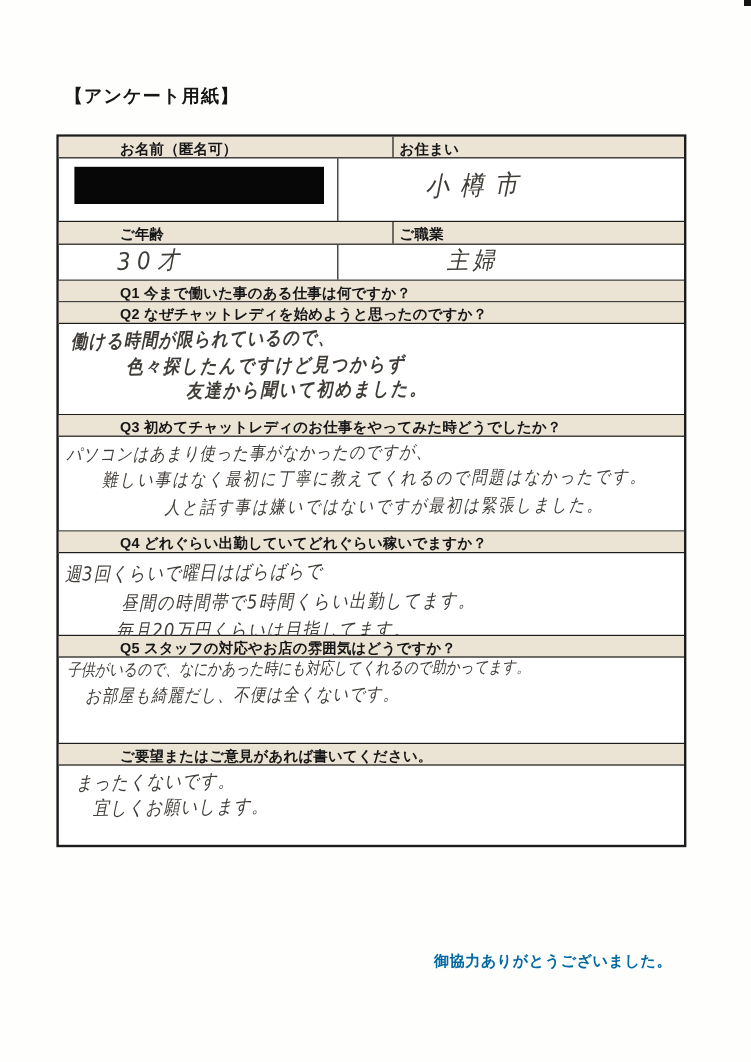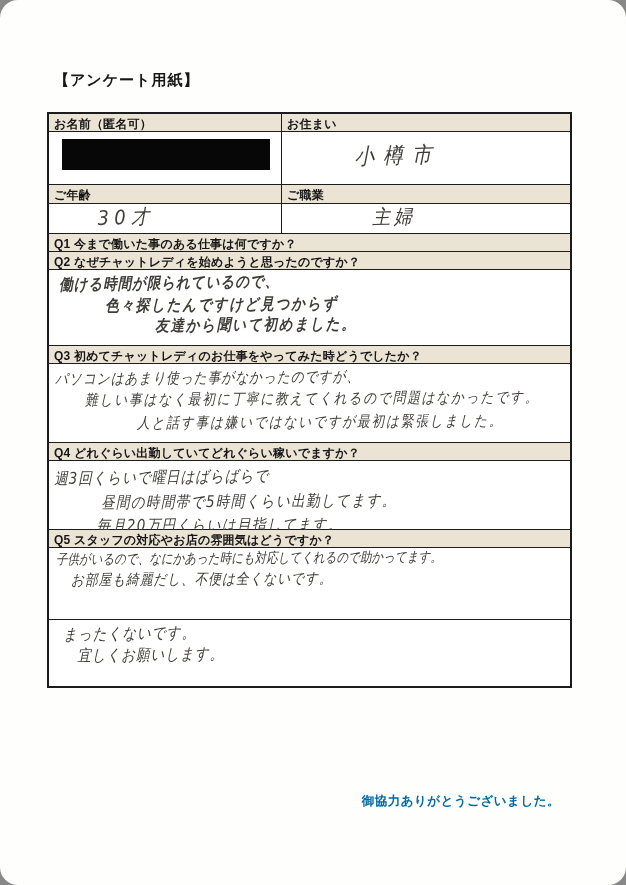--- a/index.html
+++ b/index.html
@@ -10,21 +10,20 @@
   html,body{margin:0;padding:0;}
   body{background:#888;}
   .page{
     position:relative;
     width:626px;height:885px;
     margin:0 auto;
     background:#fefefd;
     overflow:hidden;
     font-family:"Liberation Sans","DejaVu Sans",sans-serif;
     color:#111;
-    border-radius:18px;
   }
   .scan-speck{
     position:absolute;top:0;left:620px;width:6px;height:5px;background:#151515;
   }
   .title{
     position:absolute;left:54px;top:71px;
     font-size:15px;font-weight:bold;letter-spacing:1px;color:#161616;
   }
   .form-table{
     position:absolute;left:47px;top:112px;width:521px;
@@ -32,21 +31,21 @@
     box-sizing:content-box;
     background:#fff;
   }
   .row{
     position:relative;
     display:flex;
     box-sizing:border-box;
     border-bottom:1.5px solid var(--border_color);
   }
   .row:last-child{border-bottom:none;}
-  .row.header{background:var(--header_bg);}
+  .row.header{background:var(--header_bg);padding-left:46px;}
   .cell{position:relative;box-sizing:border-box;height:100%;}
   .cell.left{width:233px;border-right:1.5px solid var(--border_color);}
   .cell.right{flex:1;}
   .cell.full{width:100%;}
   .lbl{
     display:block;
     font-size:12px;font-weight:bold;color:#161616;
     padding:2px 0 0 5px;
     white-space:nowrap;
     letter-spacing:0.2px;
@@ -170,20 +169,25 @@
         <span class="lbl">Q5 スタッフの対応やお店の雰囲気はどうですか？</span>
       </div>
     </div>
     <div class="row h78">
       <div class="cell full">
         <span class="hw" style="left:7px;top:4px;font-size:14px;letter-spacing:0px;transform:rotate(-0.4deg) scaleX(0.82);">子供がいるので、なにかあった時にも対応してくれるので助かってます。</span>
         <span class="hw" style="left:22px;top:24px;font-size:15px;letter-spacing:1px;transform:rotate(-0.4deg) scaleX(0.85);">お部屋も綺麗だし、不便は全くないです。</span>
       </div>
     </div>
 
+    <div class="row header h18">
+      <div class="cell full">
+        <span class="lbl">ご要望またはご意見があれば書いてください。</span>
+      </div>
+    </div>
     <div class="row h66">
       <div class="cell full">
         <span class="hw" style="left:14px;top:6px;font-size:16px;letter-spacing:1px;transform:rotate(-1deg) scaleX(0.85);">まったくないです。</span>
         <span class="hw" style="left:28px;top:27px;font-size:16px;letter-spacing:1px;transform:rotate(-0.8deg) scaleX(0.85);">宜しくお願いします。</span>
       </div>
     </div>
 
   </div>
 
   <div class="footer-note">御協力ありがとうございました。</div>

